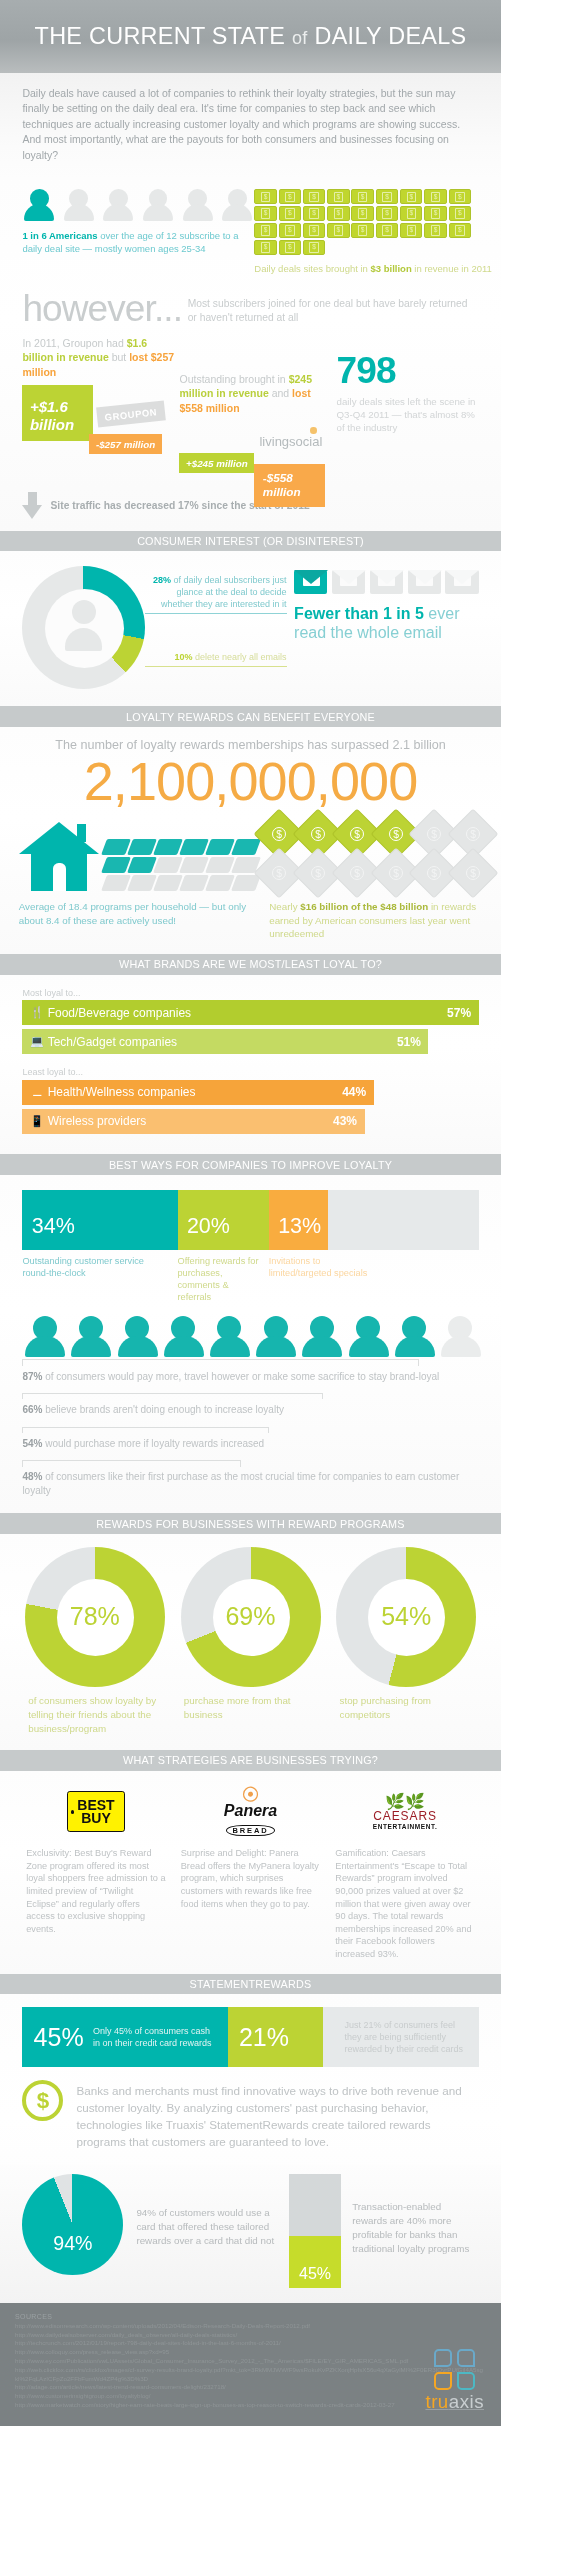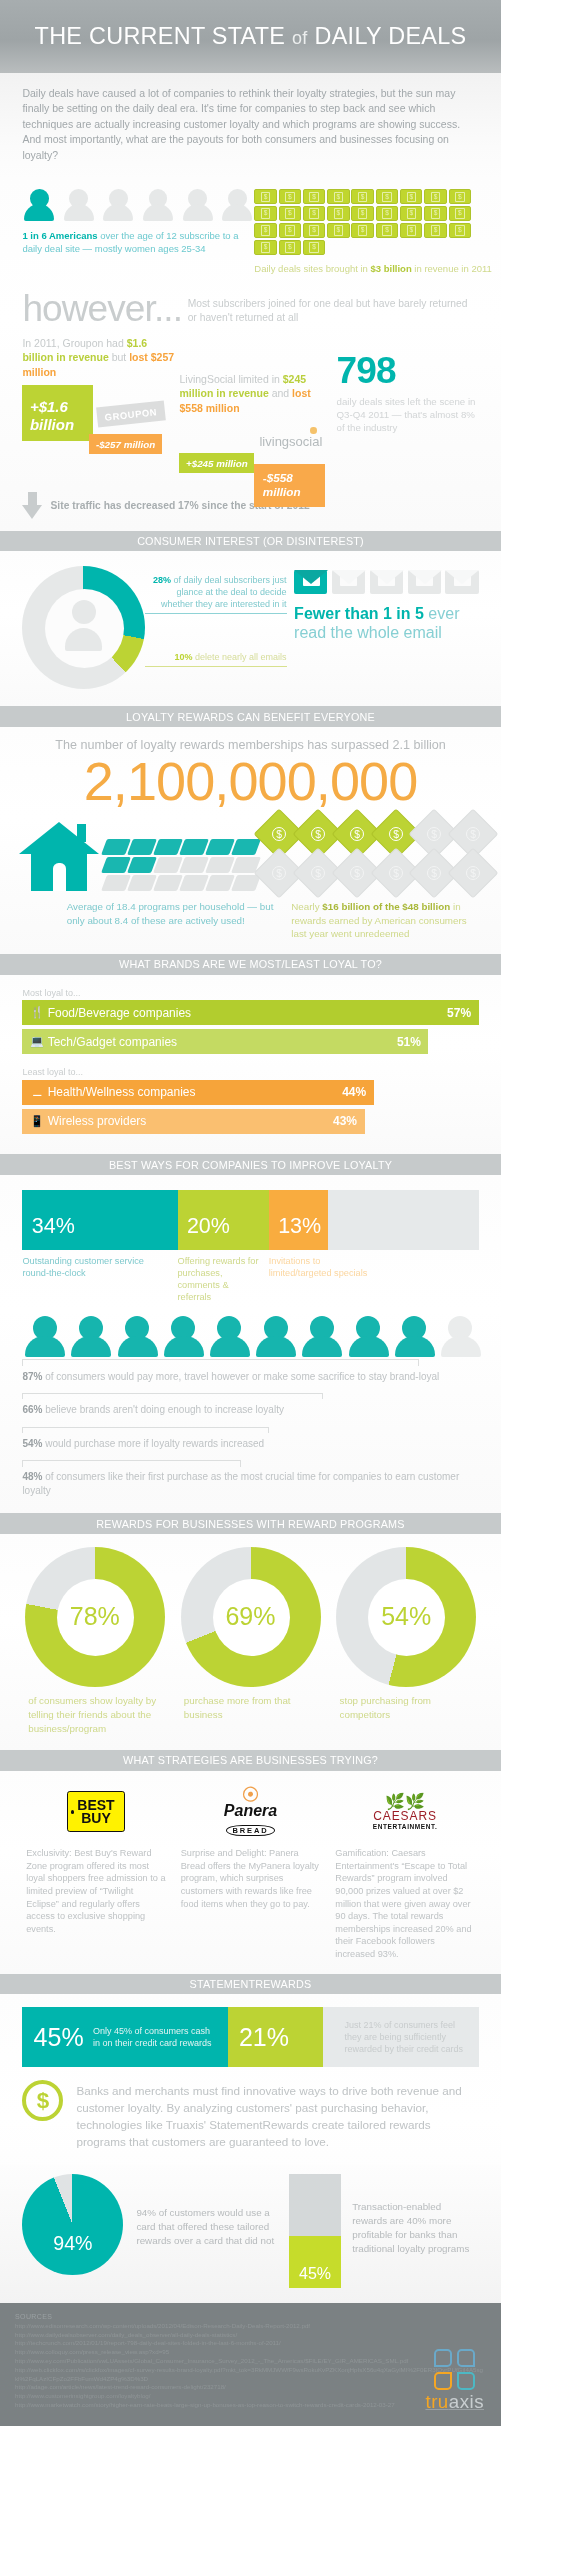--- a/index.html
+++ b/index.html
@@ -176,21 +176,21 @@
   .diamonds { display: flex; flex-wrap: wrap; gap: 2.8px; width: 232px; }
   .dia { width: 36px; height: 36px; transform: rotate(45deg); border-radius: 2.8px;
          display:flex; align-items:center; justify-content:center; }
   .dia.on { background: #bcd334; border: 1.9px solid #aec32a; }
   .dia.off { background: #e4e6e6; border: 1.9px solid #dcdede; }
   .dia i { font-style: normal; transform: rotate(-45deg); font-size: 10.3px; color: #ffffff;
            border: 1.3px solid #ffffff; border-radius: 50%; width: 14px; height: 14px;
            display:flex; align-items:center; justify-content:center; }
   .dia.off i { color: #f3f4f4; border-color: #f3f4f4; }
   .cap-row { display: flex; margin-top: 9.4px; }
-  .cap-row .c1 { width: 281px; font-size: 9.8px; line-height: 13.6px; color: #7fc9cd; margin-left: 48px; }
+  .cap-row .c1 { width: 281px; font-size: 9.8px; line-height: 13.6px; color: #7fc9cd; }
   .cap-row .c2 { width: 239px; font-size: 9.8px; line-height: 13.6px; color: #cfd98b; }
   .cap-row .c2 b { color: #aab93b; font-weight: bold; }
 
   
   .sec4 { padding: 13px 22.4px 17px 22.4px; }
   .sm-label { font-size: 9px; color: #c9cdce; margin-bottom: 2.8px; }
   .loyalbar { height: 25px; display: flex; align-items: center; color: #ffffff;
               font-size: 12px; font-weight: 300; margin-bottom: 3.7px; position: relative; }
   .loyalbar .ico { width: 20.6px; text-align: center; font-size: 11.2px; margin-left: 4.7px; }
   .loyalbar .lbl { flex: 1; }
@@ -451,21 +451,21 @@
     <div class="gl">
       <div class="col c1">
         <div class="lead"><span>In 2011, Groupon had </span><span class="grn">$1.6 billion in revenue</span><span> but </span><span class="org">lost $257 million</span></div>
         <div class="bx">
           <div class="greenbox">+$1.6 billion</div>
           <div class="grouponlogo">GROUPON</div>
           <div class="orangebox">-$257 million</div>
         </div>
       </div>
       <div class="col c2">
-        <div class="lead"><span>LivingSocial limited in </span><span class="grn">$245 million in revenue</span><span> and </span><span class="org">lost $558 million</span></div>
+        <div class="lead"><span>Outstanding brought in </span><span class="grn">$245 million in revenue</span><span> and </span><span class="org">lost $558 million</span></div>
         <div class="bx">
           <div class="lslogo"><span>livingsocial</span><span class="dot"></span></div>
           <div class="greenbox2">+$245 million</div>
           <div class="orangebox2">-$558 million</div>
         </div>
       </div>
       <div class="col c3">
         <div class="big798">798</div>
         <div class="note798">daily deals sites left the scene in Q3-Q4 2011 — that's almost 8% of the industry</div>
       </div>

